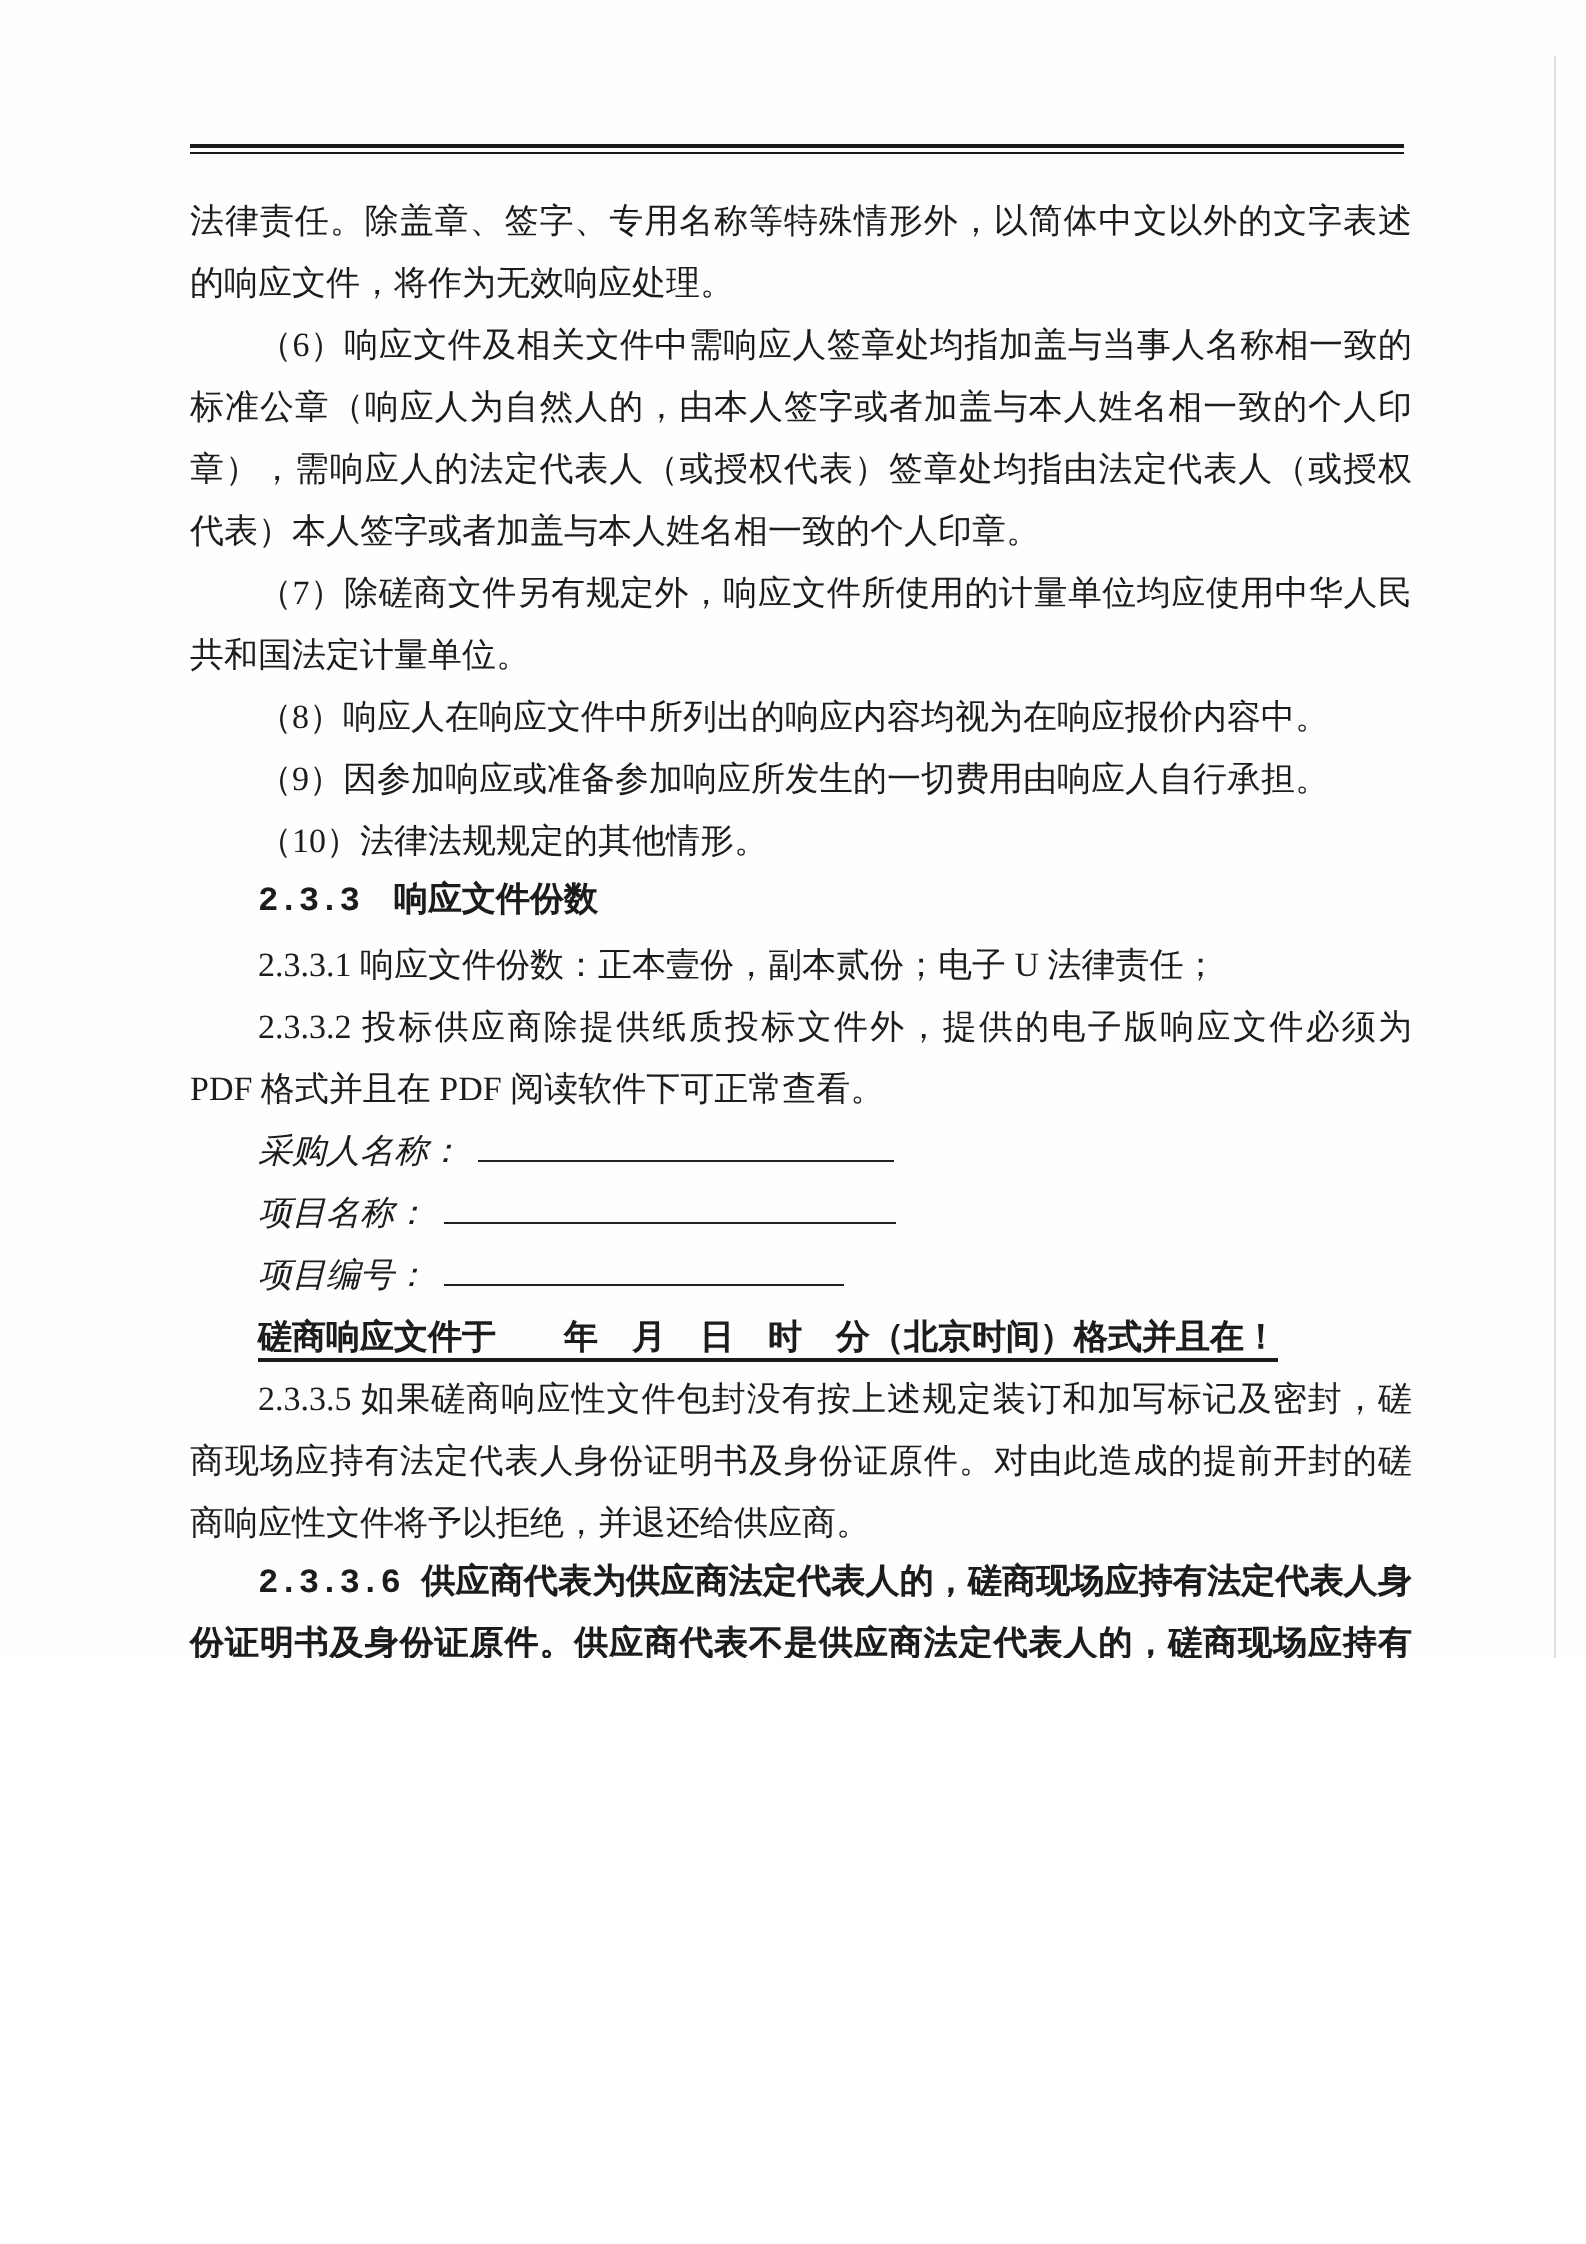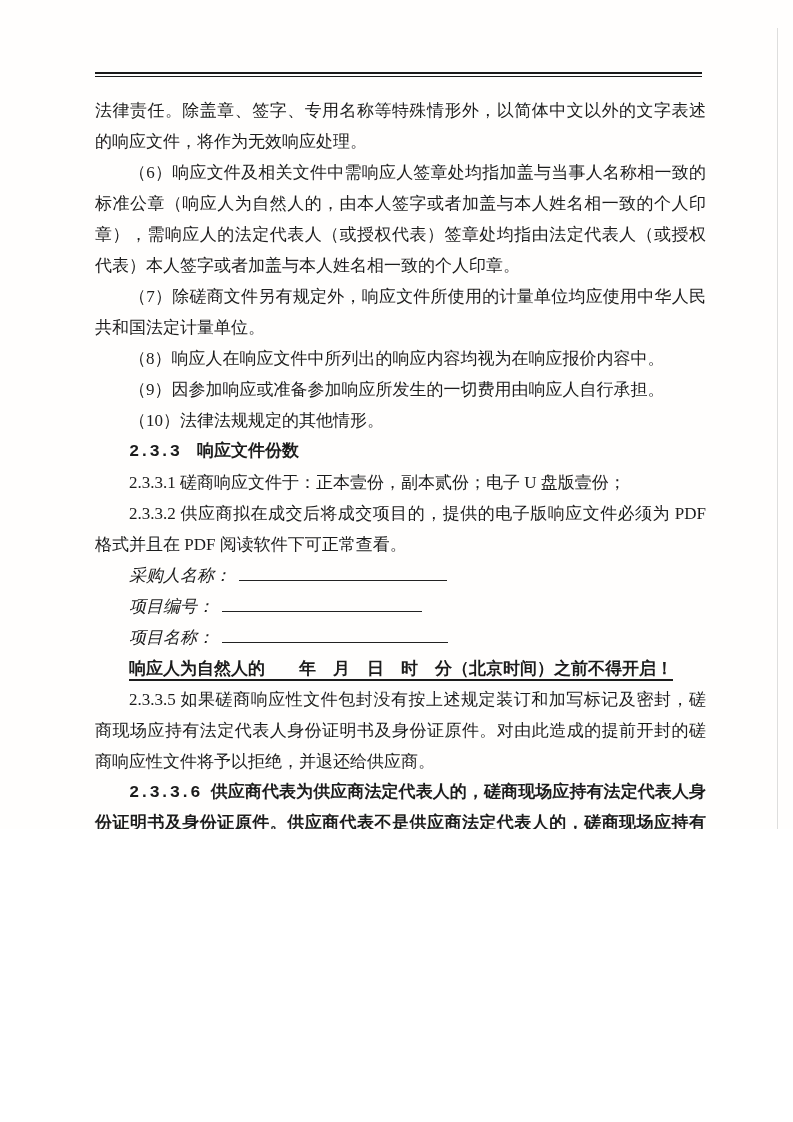--- a/index.html
+++ b/index.html
@@ -108,39 +108,39 @@
     <p class="para">（7）除磋商文件另有规定外，响应文件所使用的计量单位均应使用中华人民共和国法定计量单位。</p>
 
     <p class="para">（8）响应人在响应文件中所列出的响应内容均视为在响应报价内容中。</p>
 
     <p class="para">（9）因参加响应或准备参加响应所发生的一切费用由响应人自行承担。</p>
 
     <p class="para">（10）法律法规规定的其他情形。</p>
 
     <p class="para bold">2.3.3　响应文件份数</p>
 
-    <p class="para">2.3.3.1 磋商响应文件于：正本壹份，副本贰份；电子 U 盘版壹份；</p>
+    <p class="para">2.3.3.1 响应文件份数：正本壹份，副本贰份；电子 U 法律责任；</p>
 
-    <p class="para">2.3.3.2 供应商拟在成交后将成交项目的，提供的电子版响应文件必须为 PDF 格式并且在 PDF 阅读软件下可正常查看。</p>
+    <p class="para">2.3.3.2 投标供应商除提供纸质投标文件外，提供的电子版响应文件必须为 PDF 格式并且在 PDF 阅读软件下可正常查看。</p>
 
 
 
     <div class="field">
       <span class="field-label">采购人名称：</span><span class="blank blank-a"></span>
     </div>
 
     <div class="field">
+      <span class="field-label">项目名称：</span><span class="blank blank-b"></span>
+    </div>
+
+    <div class="field">
       <span class="field-label">项目编号：</span><span class="blank blank-c"></span>
     </div>
 
-    <div class="field">
-      <span class="field-label">项目名称：</span><span class="blank blank-b"></span>
-    </div>
-
-    <p class="para notice">响应人为自然人的　　年　月　日　时　分（北京时间）之前不得开启！</p>
+    <p class="para notice">磋商响应文件于　　年　月　日　时　分（北京时间）格式并且在！</p>
 
     <p class="para">2.3.3.5 如果磋商响应性文件包封没有按上述规定装订和加写标记及密封，磋商现场应持有法定代表人身份证明书及身份证原件。对由此造成的提前开封的磋商响应性文件将予以拒绝，并退还给供应商。</p>
 
     <p class="para bold">2.3.3.6 供应商代表为供应商法定代表人的，磋商现场应持有法定代表人身份证明书及身份证原件。供应商代表不是供应商法定代表人的，磋商现场应持有法定代表人授权委托书，并附法定代表人身份证明书及委托代理人身份证原件。</p>
 
     <p class="para bold">2.3.4　响应文件的组成</p>
 
     <p class="para">供应商按照磋商文件的规定和要求编制响应文件。电子文档外层封套须标明以下内容</p>
 
   </div>

